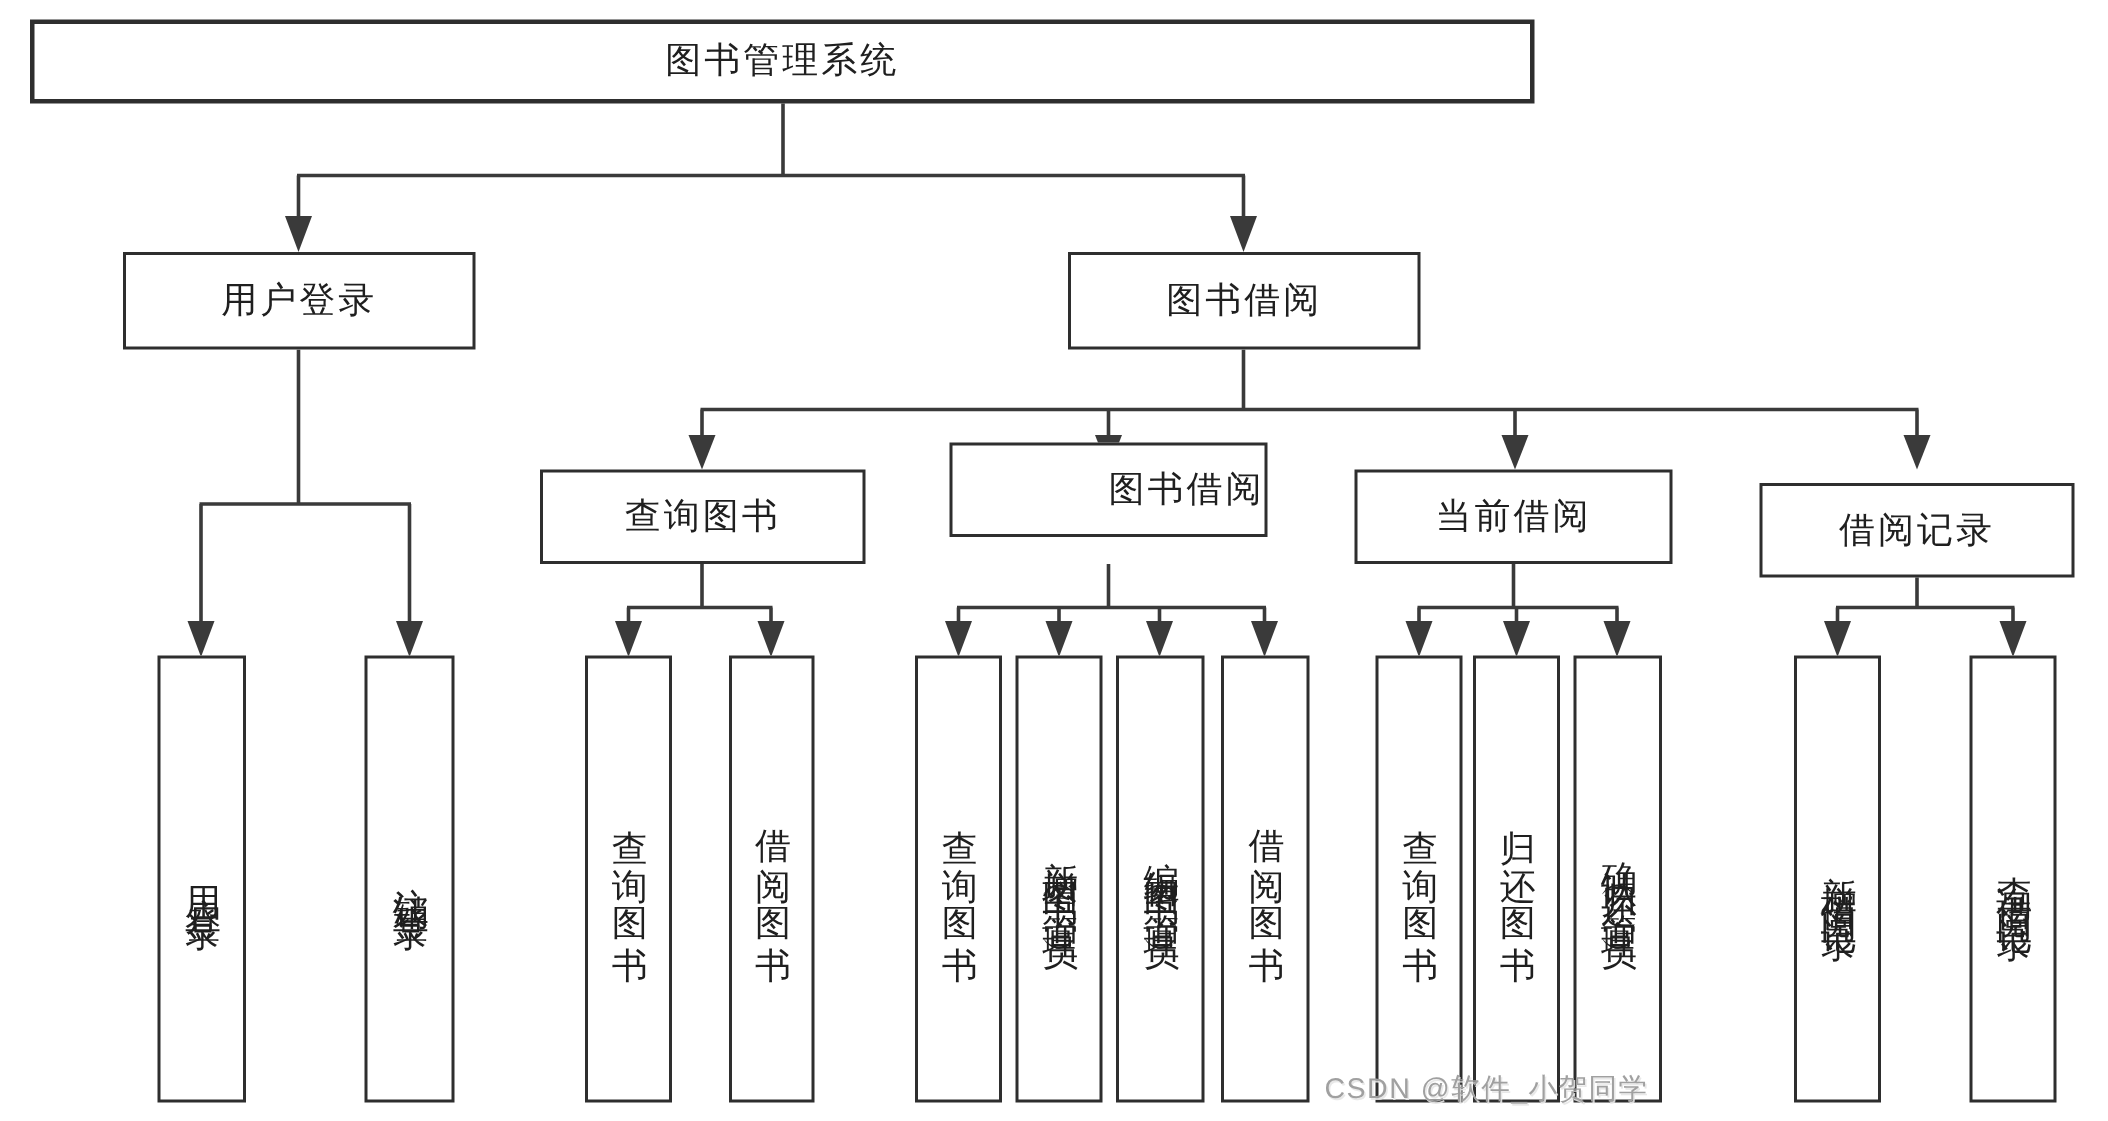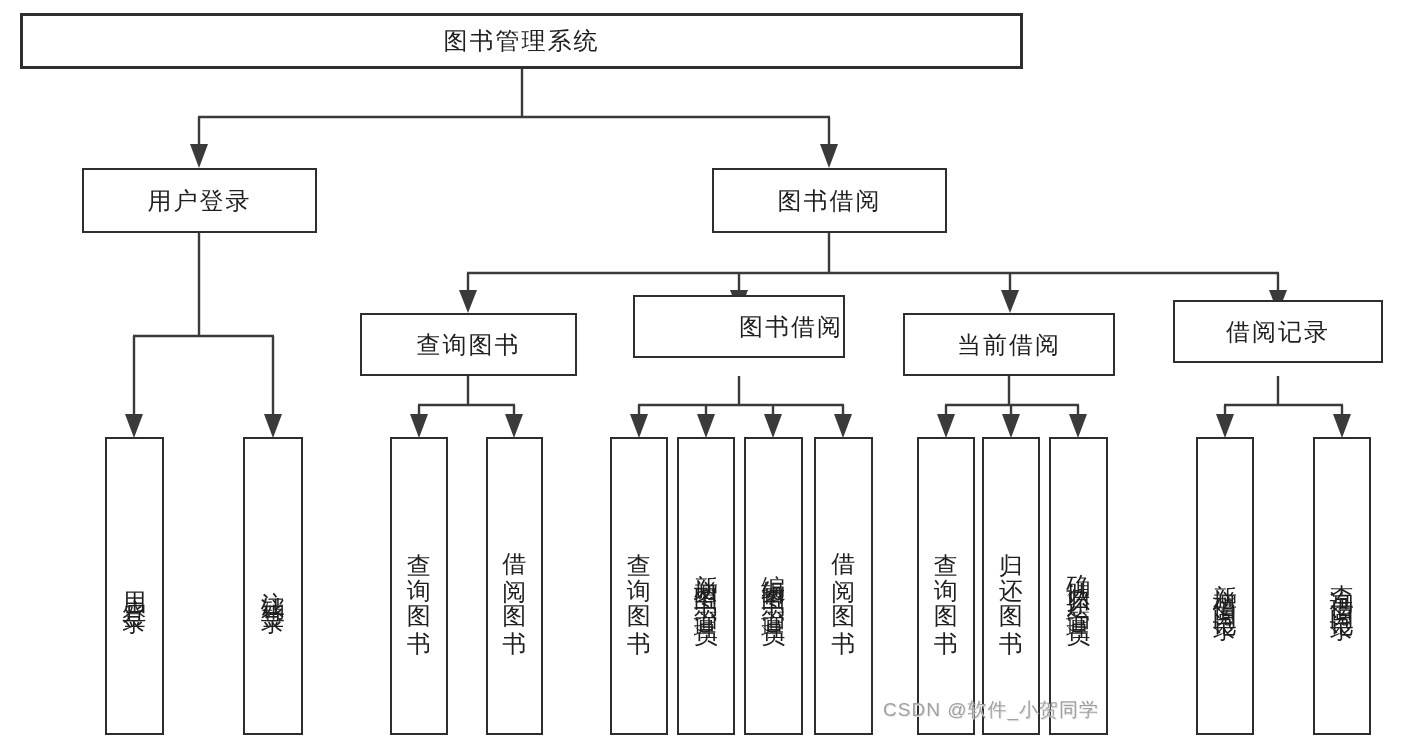--- a/index.html
+++ b/index.html
@@ -56,21 +56,21 @@
   }
   .node.h .lbl { letter-spacing: 2px; }
   .node.v .lbl {
     writing-mode: vertical-rl;
     text-orientation: mixed;
     letter-spacing: 7px;
   }
   .node.v.wide .lbl { letter-spacing: 26px; }
   .watermark {
     position: absolute;
-    right: 12px; bottom: 24px;
+    right: 12px; bottom: 8px;
     font-size: 19px;
     color: var(--watermark);
     letter-spacing: 1px;
     z-index: 2;
     text-shadow: 1px 1px 0 rgba(230,230,230,0.9);
     margin-top: 20px;
   }
 </style>
 </head>
 <body>
@@ -140,21 +140,21 @@
 
   <div class="node h" style="left:360px; top:313px; width:217px; height:63px;">
     <span class="lbl">查询图书</span>
   </div>
   <div class="node h" style="left:633px; top:295px; width:212px; height:63px;justify-content:flex-end;">
     <span class="lbl">图书借阅</span>
   </div>
   <div class="node h" style="left:903px; top:313px; width:212px; height:63px;">
     <span class="lbl">当前借阅</span>
   </div>
-  <div class="node h" style="left:1173px; top:300px; width:210px; height:63px;">
+  <div class="node h" style="left:1173px; top:322px; width:210px; height:63px;">
     <span class="lbl">借阅记录</span>
   </div>
 
   <div class="node v" style="left:105px; top:437px; width:59px; height:298px;">
     <span class="lbl">用户登录</span>
   </div>
   <div class="node v" style="left:243px; top:437px; width:60px; height:298px;">
     <span class="lbl">注销登录</span>
   </div>
 

